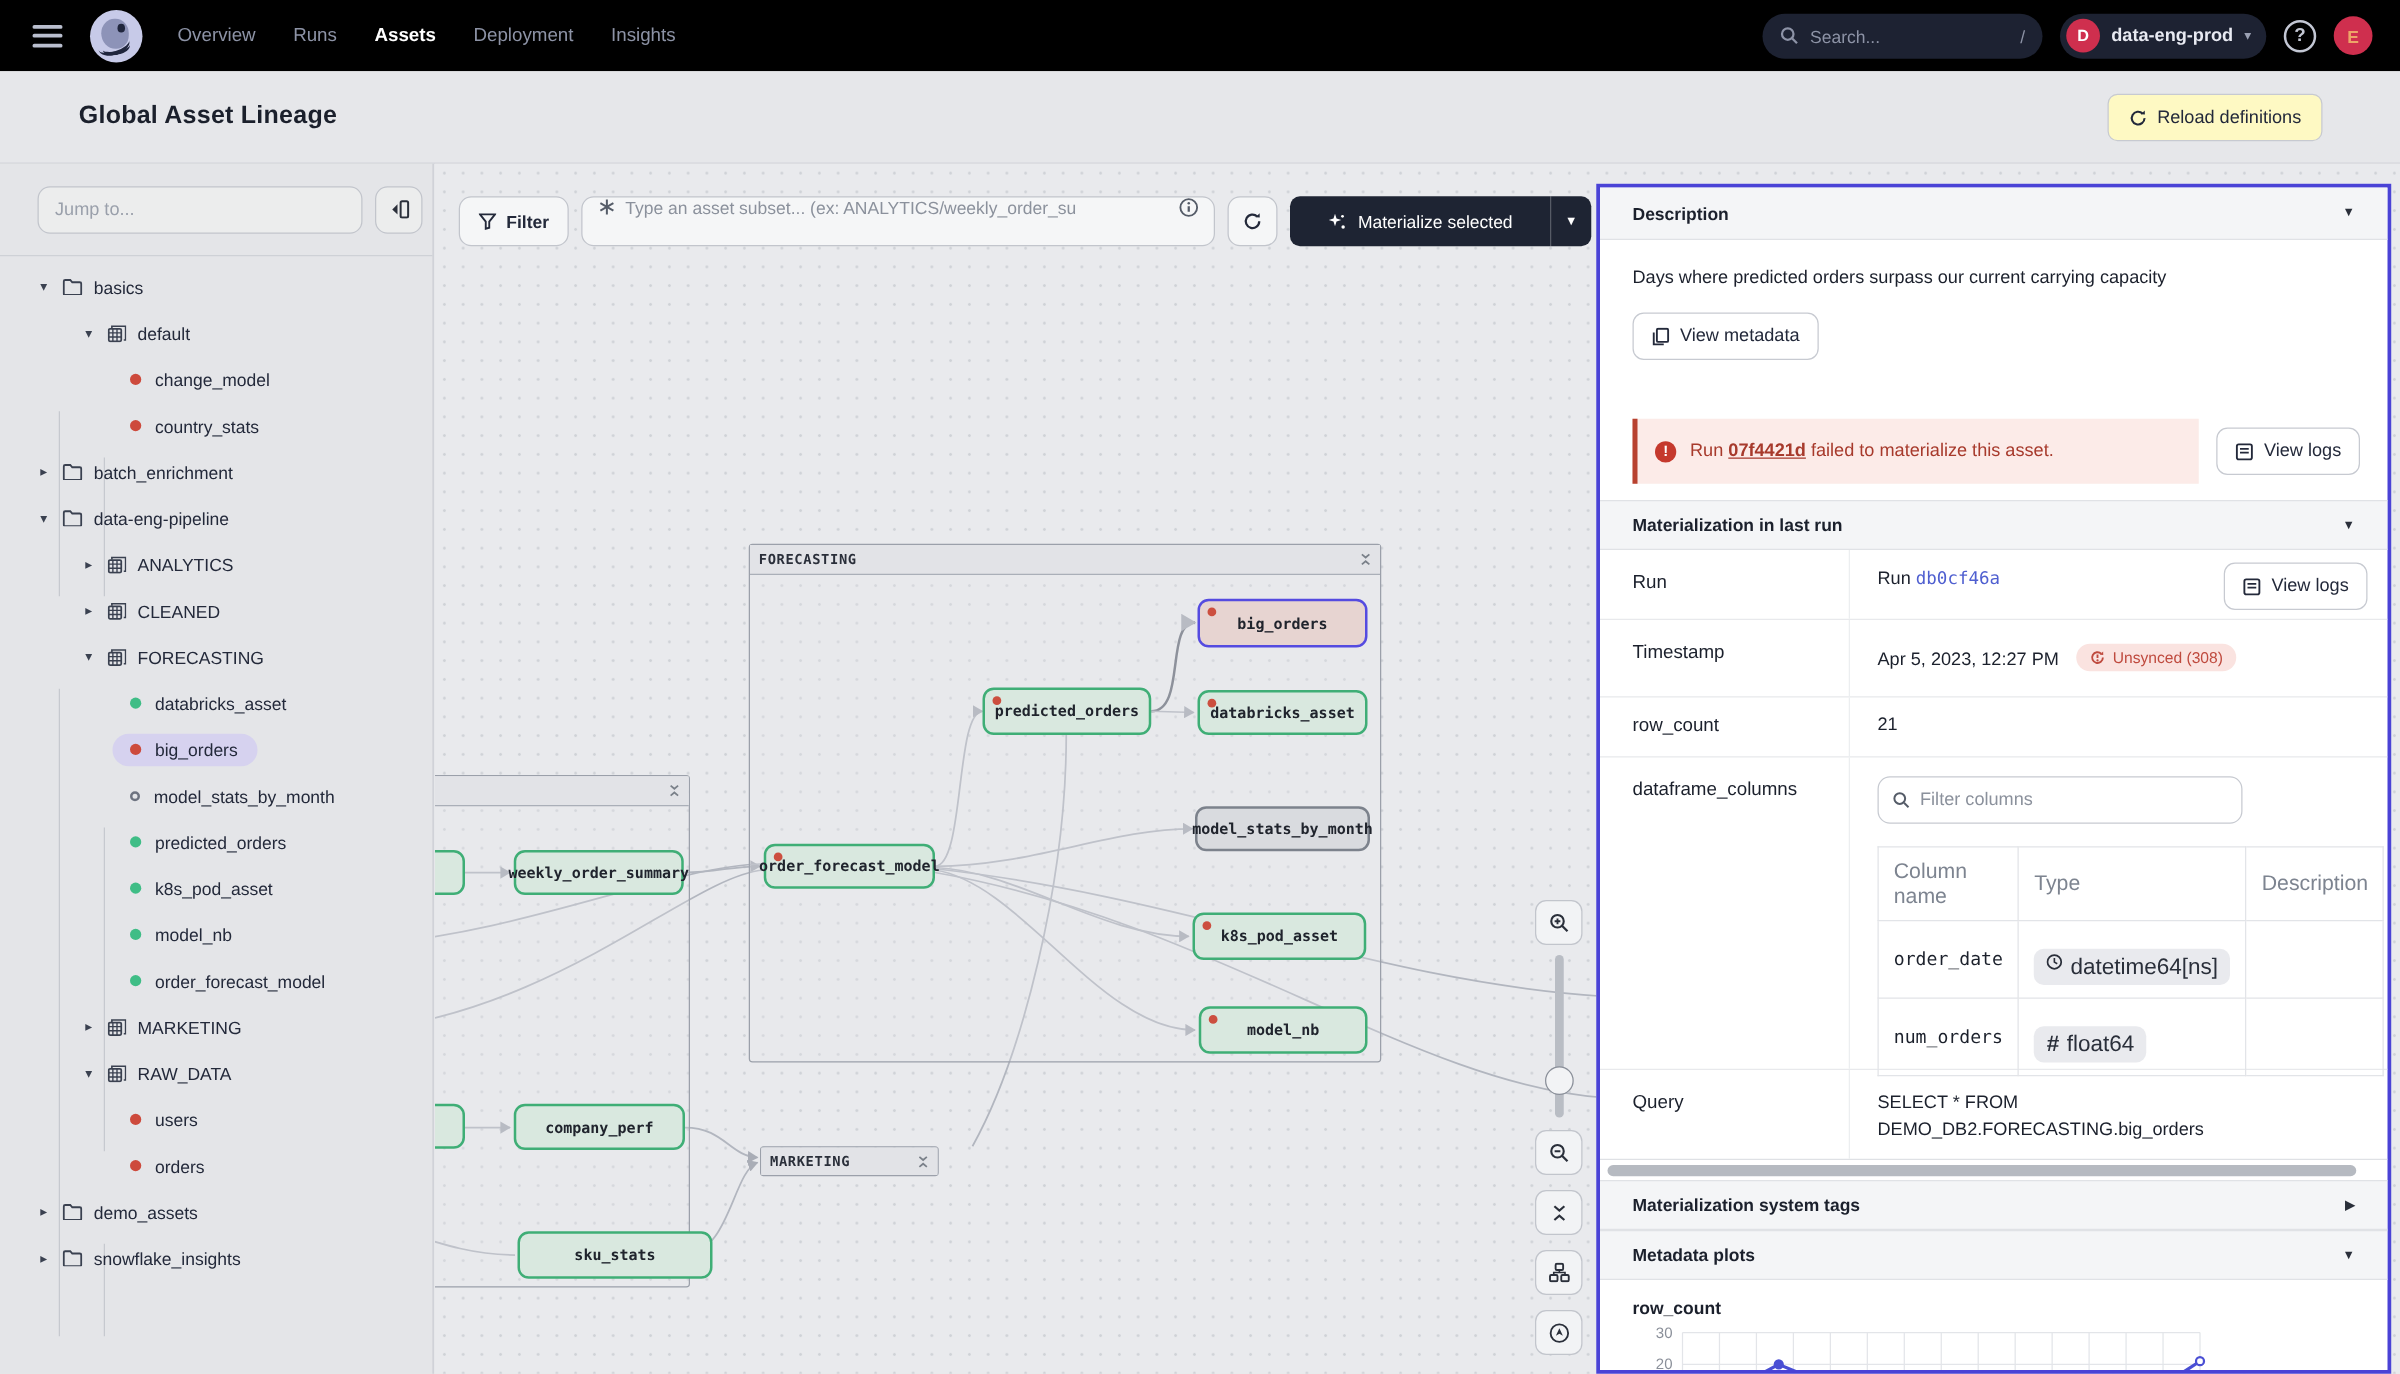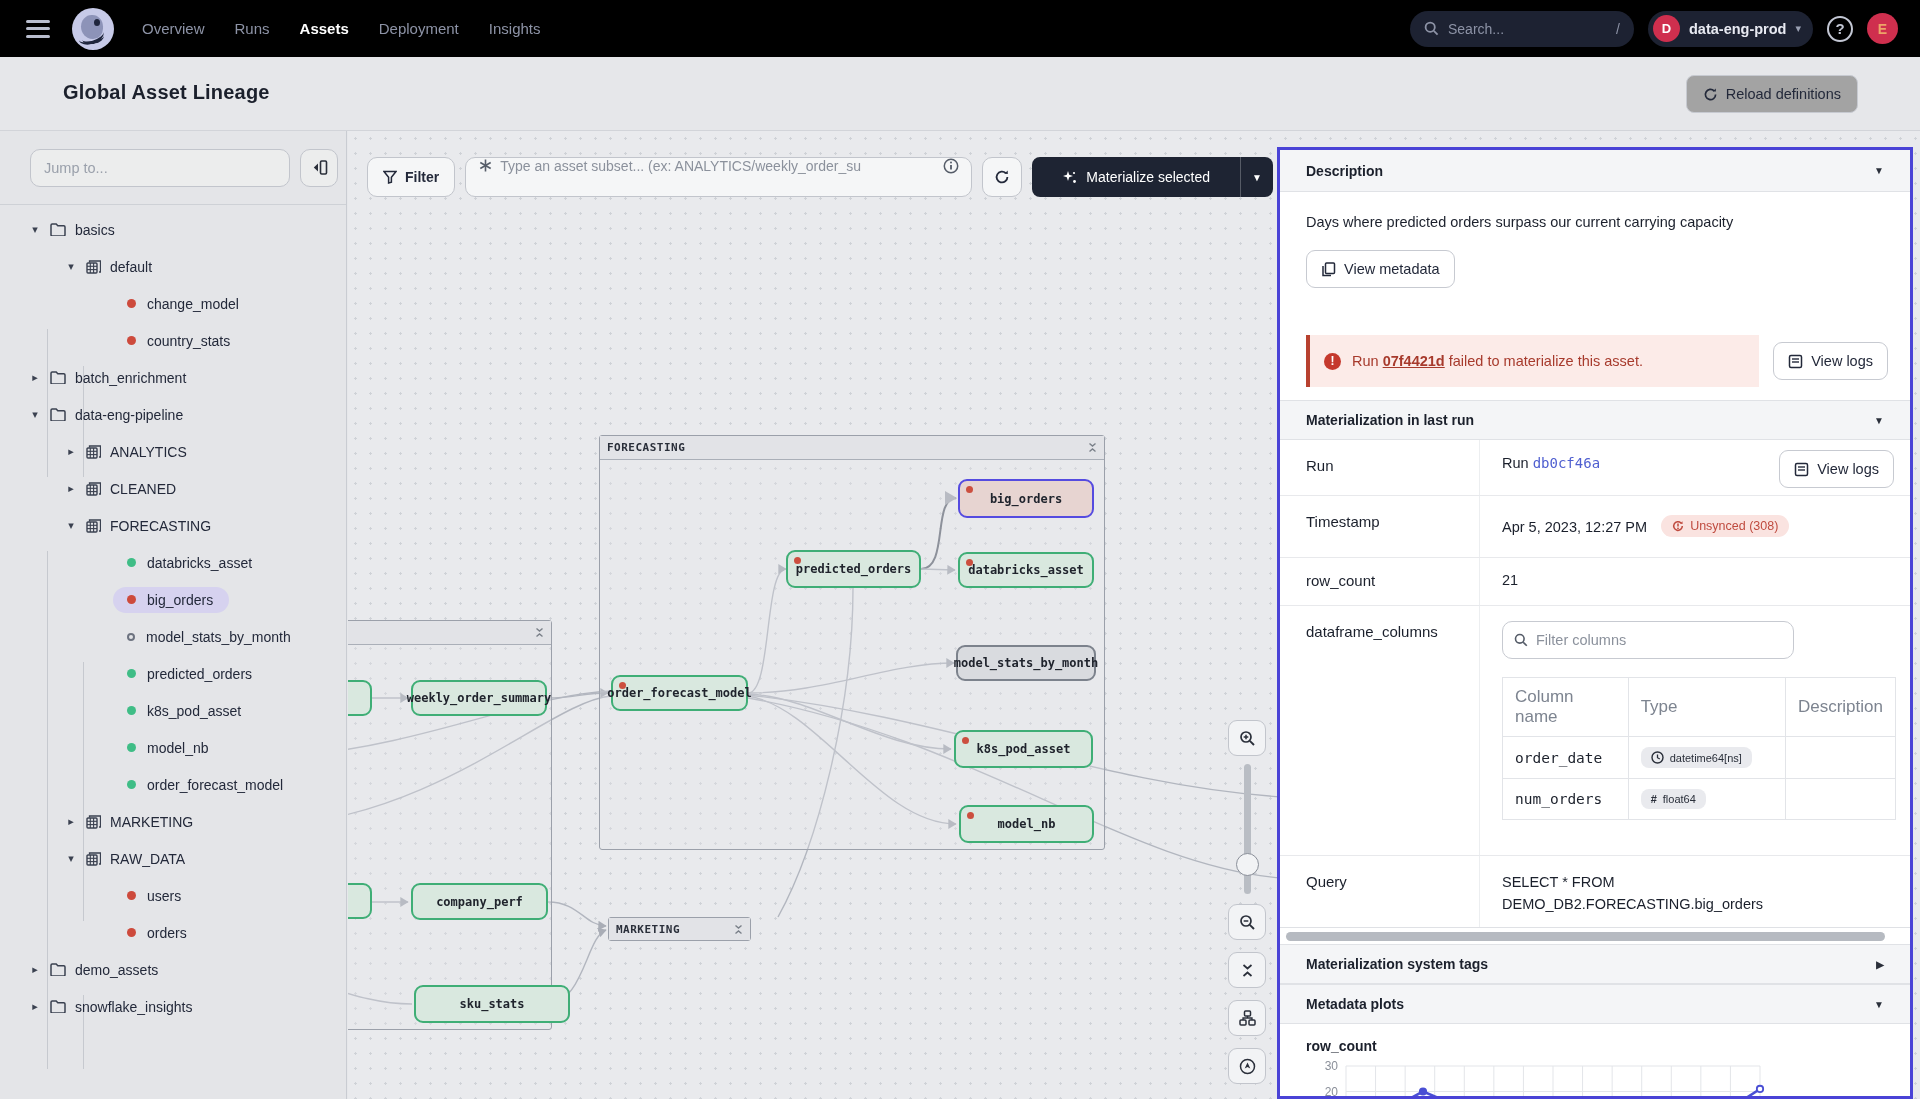--- a/index.html
+++ b/index.html
@@ -24,35 +24,35 @@
   .deploypill { height:36px; border-radius:18px; background:#1d2232; display:flex; align-items:center; padding:0 12px 0 5px; gap:9px; cursor:pointer; }
   .dbadge { width:27px; height:27px; border-radius:50%; background:#cf2f4e; color:#fff; font-size:13px; font-weight:bold; display:flex; align-items:center; justify-content:center; }
   .deploypill .dname { color:#e8eaf2; font-size:14.5px; font-weight:bold; }
   .deploypill .caret { color:#9aa0b2; font-size:11px; }
   .helpbtn { width:26px; height:26px; border-radius:50%; border:2px solid #c3c7d4; color:#c3c7d4; font-size:15px; font-weight:bold; display:flex; align-items:center; justify-content:center; cursor:pointer; }
   .avatar { width:31px; height:31px; border-radius:50%; background:#cf2f4e; color:#eda468; font-size:14px; font-weight:bold; display:flex; align-items:center; justify-content:center; cursor:pointer; }
 
   
   .pagehdr { position:absolute; left:0; top:57px; width:1920px; height:74px; background:#e6e7ea; border-bottom:1px solid #d2d4d9; }
   .pagehdr h1 { position:absolute; left:63px; top:24px; font-size:20px; color:#1b202c; letter-spacing:.2px; }
-  .reloadbtn { position:absolute; right:62px; top:18px; height:38px; padding:0 16px; border-radius:8px; background:#a3a3a3; border:1px solid #c7cad1; display:flex; align-items:center; gap:8px; font-size:14.5px; color:#23293a; cursor:pointer; }
+  .reloadbtn { position:absolute; right:62px; top:18px; height:38px; padding:0 16px; border-radius:8px; background:#fef9c3; border:1px solid #c7cad1; display:flex; align-items:center; gap:8px; font-size:14.5px; color:#23293a; cursor:pointer; }
 
   
   .sidebar { position:absolute; left:0; top:131px; width:347px; height:968px; background:#e4e5e8; border-right:1px solid #c9ccd2; }
   .side-top { height:74px; display:flex; align-items:center; padding:0 8px 0 30px; gap:10px; border-bottom:1px solid #ced1d6; }
   .jumpinput { flex:1; height:38px; border-radius:10px; border:1px solid #c2c5cc; background:#eceded; color:#9aa0ab; font-size:14.5px; display:flex; align-items:center; padding:0 13px; }
   .collapsebtn { width:38px; height:38px; border-radius:10px; border:1px solid #c2c5cc; background:#eceded; display:flex; align-items:center; justify-content:center; cursor:pointer; }
   .tree { position:relative; padding-top:6px; }
   .tree-row { height:37px; display:flex; align-items:center; font-size:14px; color:#23293a; cursor:pointer; position:relative; }
   .tree-row .caret { width:14px; font-size:11px; color:#3a4150; text-align:center; cursor:pointer; }
   .tree-row .ticon { display:flex; margin:0 9px 0 8px; }
   .tree-row .tlabel { white-space:nowrap; }
   .lvl0 { padding-left:28px; }
   .lvl1 { padding-left:64px; }
-  .lvl2 { padding-left:90px;margin-left:23px; }
+  .lvl2 { padding-left:90px; }
   .pillwrap { display:flex; align-items:center; gap:11px; padding:5px 16px 5px 14px; border-radius:15px; }
   .pillwrap.selected { background:#d6d2ef; }
   .dot { width:9px; height:9px; border-radius:50%; }
   .dot.red { background:#cd4a3c; }
   .dot.green { background:#3fbd86; }
   .dot.hollow { background:transparent; border:2px solid #6d7380; width:8px; height:8px; }
   .guide { position:absolute; width:1px; background:#c6c9cf; }
 
   
   .canvas { position:absolute; left:348px; top:131px; width:1572px; height:968px; background:#e9eaed;
@@ -103,21 +103,21 @@
   .kvlabel { width:200px; min-width:200px; padding:17px 10px 0 26px; font-size:15px; color:#1b202c; border-right:1px solid #eceef0; }
   .kvvalue { flex:1; padding:15px 18px 0 22px; font-size:14.5px; color:#1b202c; position:relative; }
   .runlink { font-family:"DejaVu Sans Mono",monospace; color:#4f5fd0; font-size:14px; }
   .kv-viewlogs { position:absolute; right:16px; top:10px; }
   .syncpill { display:inline-flex; align-items:center; gap:6px; background:#fae3e0; color:#bf4a3e; font-size:12.5px; border-radius:12px; padding:4px 11px; margin-left:10px; }
   .filtercols { width:292px; height:38px; border:1px solid #c7cad1; border-radius:10px; display:flex; align-items:center; gap:8px; padding:0 11px; color:#8b919c; font-size:14.5px; }
   .dftable { margin-top:18px; width:100%; border:1px solid #e2e4e8; border-collapse:collapse; }
   .dftable th { font-size:17px; color:#7d8490; font-weight:normal; text-align:left; padding:9px 12px; border:1px solid #e2e4e8; }
   .dftable td { padding:10px 12px; border:1px solid #e2e4e8; }
   .dfname { font-family:"DejaVu Sans Mono",monospace; font-size:14.5px; color:#1c212c; }
-  .typepill { display:inline-flex; align-items:center; gap:6px; background:#e9eaee; border-radius:8px; padding:4px 10px; font-size:11px; color:#2a2f3a; }
+  .typepill { display:inline-flex; gap:6px; background:#e9eaee; border-radius:8px; padding:4px 10px; font-size:18px; color:#2a2f3a;margin-top:12px; }
   .hscroll { height:16px; min-height:16px; display:flex; align-items:center; padding:0 6px; }
   .hthumb { height:9px; width:97%; border-radius:5px; background:#b6bac1; cursor:pointer; }
   .plot-title { padding:14px 0 0 26px; font-size:14px; font-weight:bold; color:#1b202c; height:28px; min-height:28px; }
   .chartwrap { position:relative; flex:1; }
   .chartwrap svg { position:absolute; left:0; top:0; }
 
   .icon-svg { display:block; }
 </style>
 </head>
 <body>

